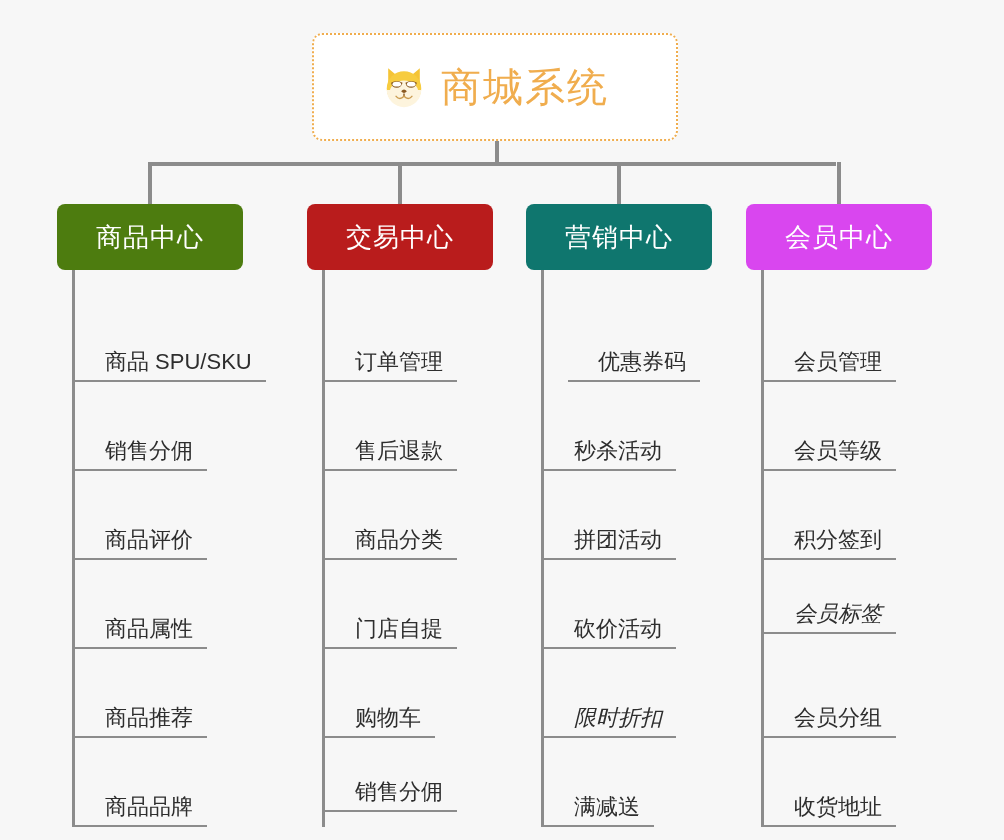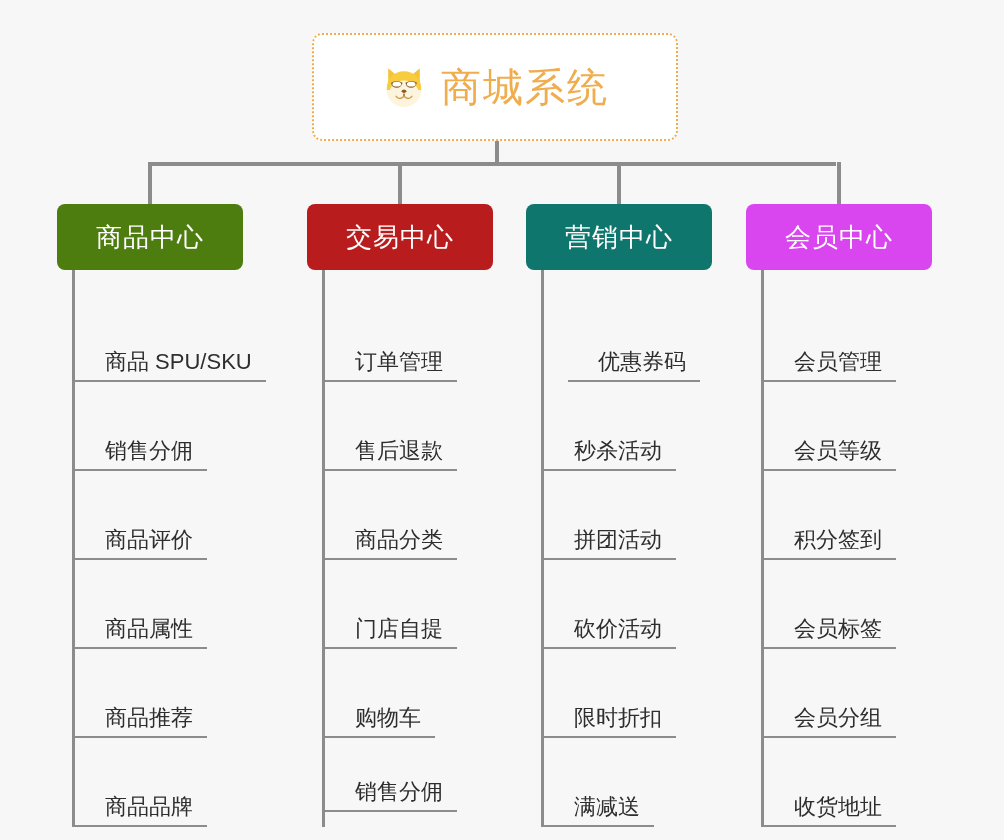--- a/index.html
+++ b/index.html
@@ -134,30 +134,30 @@
       </div>
       <div class="cat-box" style="left: 526px; background: #0f766e;">
         <span>营销中心</span>
       </div>
       <div class="column" style="left: 541px;">
         <div class="spine" style="height: 557px;"></div>
         <div class="leaf" style="top: 80px; margin-left: 24px;">优惠券码</div>
         <div class="leaf" style="top: 169px;">秒杀活动</div>
         <div class="leaf" style="top: 258px;">拼团活动</div>
         <div class="leaf" style="top: 347px;">砍价活动</div>
-        <div class="leaf" style="top: 436px;">限时折扣</div>
+        <div class="leaf" style="top: 436px; font-style: italic;">限时折扣</div>
         <div class="leaf" style="top: 525px;">满减送</div>
       </div>
       <div class="cat-box" style="left: 746px; background: #d946ef;">
         <span>会员中心</span>
       </div>
       <div class="column" style="left: 761px;">
         <div class="spine" style="height: 557px;"></div>
         <div class="leaf" style="top: 80px;">会员管理</div>
         <div class="leaf" style="top: 169px;">会员等级</div>
         <div class="leaf" style="top: 258px;">积分签到</div>
-        <div class="leaf" style="top: 347px;">会员标签</div>
+        <div class="leaf" style="top: 332px; font-style: italic;">会员标签</div>
         <div class="leaf" style="top: 436px;">会员分组</div>
         <div class="leaf" style="top: 525px;">收货地址</div>
       </div>
     </div>
 
 </div>
 
 </body></html>

